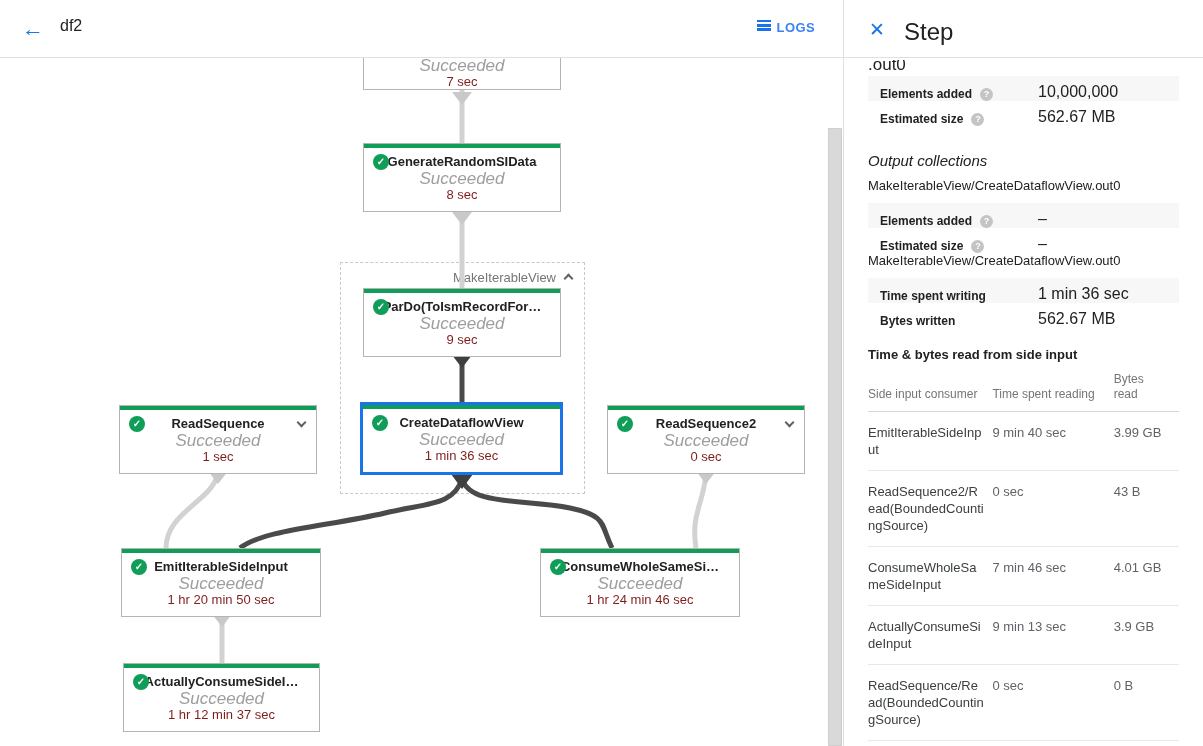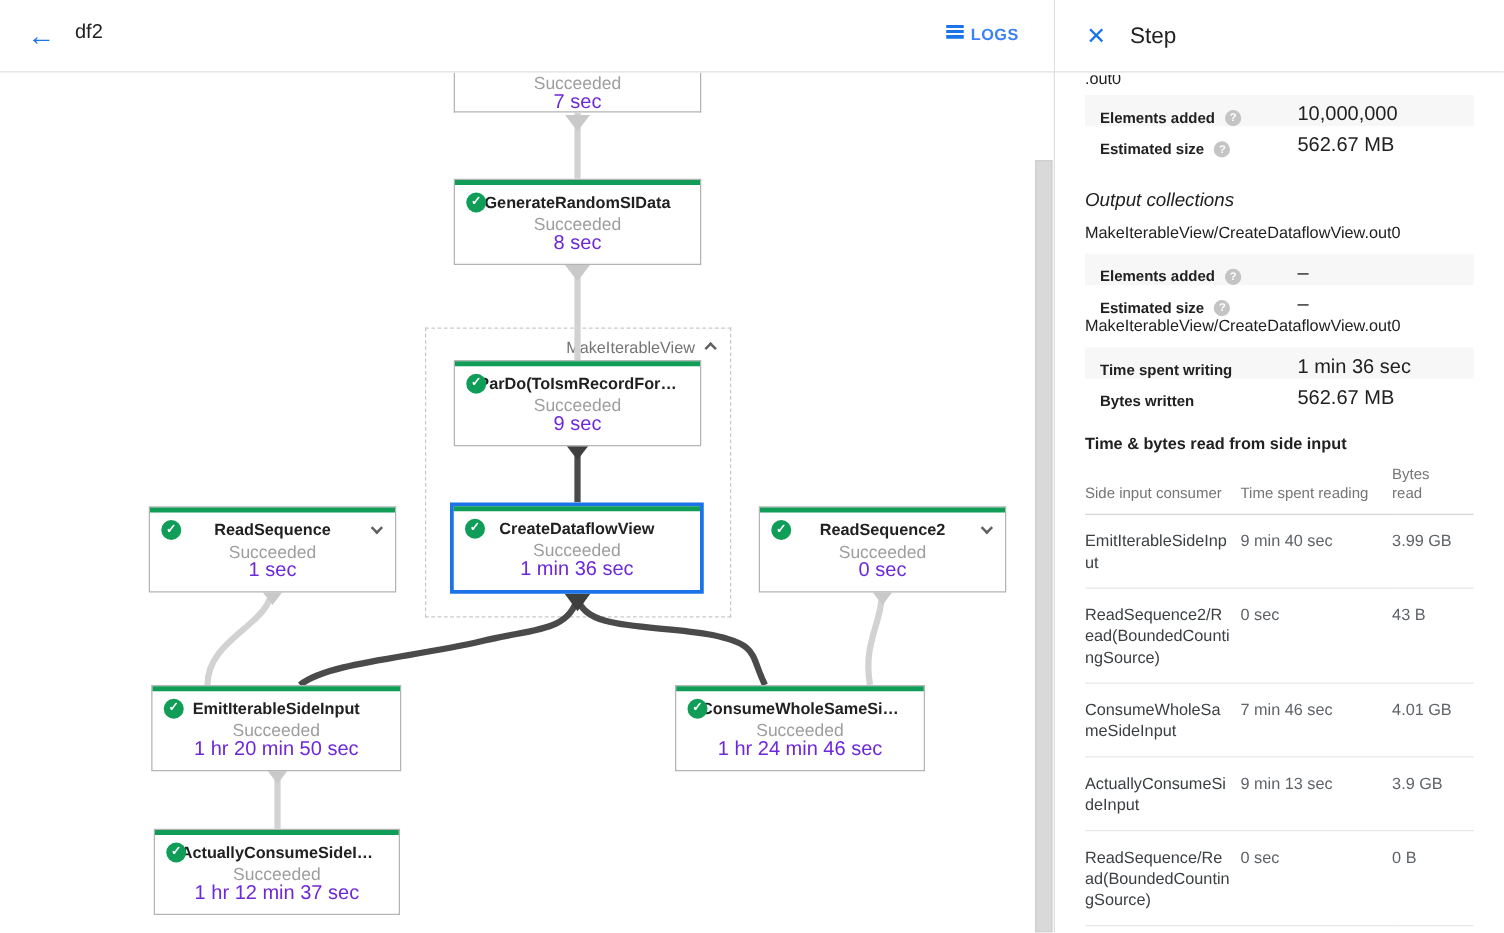--- a/index.html
+++ b/index.html
@@ -30,44 +30,44 @@
              border-right:2px solid #616161; transform:rotate(-45deg); margin-left:9px; }
   .chev-down { position:absolute; top:9px; right:11px; width:7px; height:7px;
                border-bottom:2px solid #616161; border-right:2px solid #616161; transform:rotate(45deg); }
 
   .node { position:absolute; width:198px; background:#fff; border:1px solid #b4b4b4;
           text-align:center; cursor:pointer; z-index:5; }
   .nbar { height:4px; background:#0f9d58; }
   .ncontent { position:relative; padding:5px 8px 8px; }
   .ntitle { font-size:13px; font-weight:bold; color:#212121; line-height:18px;
             white-space:nowrap; overflow:hidden; }
-  .nstatus { font-size:14px; color:#9e9e9e; line-height:16px; }
-  .ntime { font-size:16px; color:#6d28d9; line-height:16px; }
+  .nstatus { font-size:17px; color:#9e9e9e; line-height:16px;font-style:italic; }
+  .ntime { font-size:13px; color:#7f1d1d; line-height:16px; }
   .check { position:absolute; left:9px; top:6px; width:16px; height:16px; border-radius:50%;
            background:#0f9d58; color:#fff; font-size:10px; line-height:16px;
            text-align:center; font-weight:bold; }
   .node.selected { border:3px solid #1a73e8; }
   .node.cut { border-top:none; }
   .node.cut .ncontent { padding-top:0; }
 
   
   .g-scroll { position:absolute; left:828px; top:128px; width:14px; height:618px;
               background:#d9d9d9; border:1px solid #cfcfcf; z-index:25; cursor:pointer; }
 
   
   .panel { position:absolute; left:843px; top:0; width:360px; height:746px;
            border-left:1px solid #e0e0e0; background:#fff; }
   .panel-header { position:relative; height:58px; border-bottom:1px solid #e0e0e0; }
   .close-btn { position:absolute; left:22px; top:19px; width:22px; height:22px; color:#1a73e8;
                font-size:19px; line-height:22px; text-align:center; cursor:pointer; }
-  .panel-title { position:absolute; left:60px; top:18px; font-size:18px; color:#212121; }
+  .panel-title { position:absolute; left:60px; top:18px; font-size:24px; color:#212121; }
   .panel-body { padding:2px 24px 0 24px; }
 
   .clip-line { height:11px; overflow:hidden; margin-bottom:5px; }
-  .clip-line span { display:block; margin-top:-5px; font-size:13px; color:#212121; }
+  .clip-line span { display:block; margin-top:-5px; font-size:17px; color:#212121; }
 
   .mrow { display:flex; align-items:flex-end; height:25px; padding-left:12px; }
   .mrow.gray { background:#f7f7f7; }
   .mlabel-wrap { width:158px; display:flex; align-items:center; }
   .mlabel { font-size:12px; font-weight:bold; color:#212121; }
   .help-icon { width:13px; height:13px; border-radius:50%; background:#c4c4c4; color:#fff;
                font-size:9px; line-height:13px; text-align:center; font-weight:bold;
                margin-left:8px; cursor:pointer; flex:none; }
   .mval { font-size:16px; color:#212121; }
 

